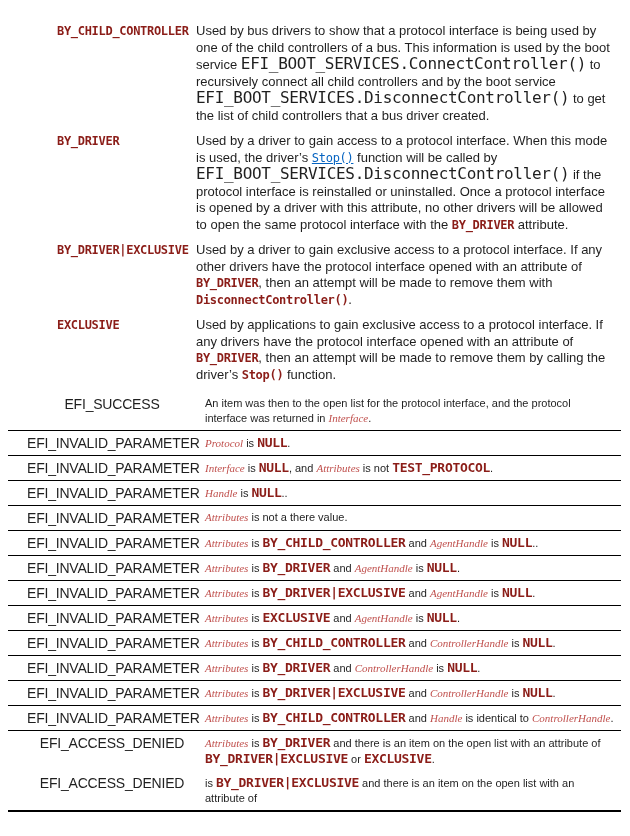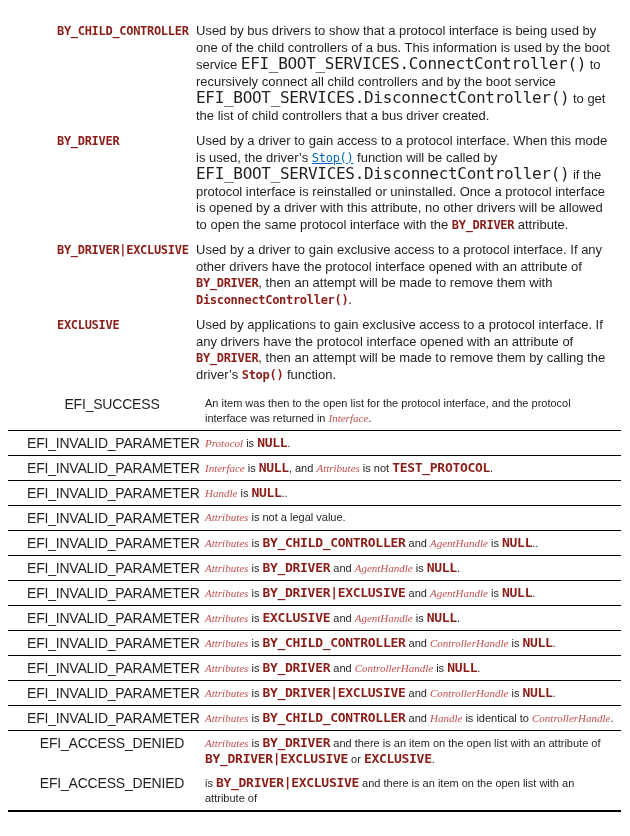--- a/index.html
+++ b/index.html
@@ -82,21 +82,21 @@
         <tr class="rule">
           <td class="code">EFI_INVALID_PARAMETER</td>
           <td class="desc"><span class="seg-v" style="color: rgb(192, 80, 77);">Interface</span><span class="seg-t"> is </span><span class="seg-k" style="color: rgb(139, 29, 24);">NULL</span><span class="seg-t">, and </span><span class="seg-v" style="color: rgb(192, 80, 77);">Attributes</span><span class="seg-t"> is not </span><span class="seg-k" style="color: rgb(139, 29, 24);">TEST_PROTOCOL</span><span class="seg-t">.</span></td>
         </tr>
         <tr class="rule">
           <td class="code">EFI_INVALID_PARAMETER</td>
           <td class="desc"><span class="seg-v" style="color: rgb(192, 80, 77);">Handle</span><span class="seg-t"> is </span><span class="seg-k" style="color: rgb(139, 29, 24);">NULL</span><span class="seg-t">..</span></td>
         </tr>
         <tr class="rule">
           <td class="code">EFI_INVALID_PARAMETER</td>
-          <td class="desc"><span class="seg-v" style="color: rgb(192, 80, 77);">Attributes</span><span class="seg-t"> is not a legal value.</span></td>
+          <td class="desc"><span class="seg-v" style="color: rgb(192, 80, 77);">Attributes</span><span class="seg-t"> is not a there value.</span></td>
         </tr>
         <tr class="rule">
           <td class="code">EFI_INVALID_PARAMETER</td>
           <td class="desc"><span class="seg-v" style="color: rgb(192, 80, 77);">Attributes</span><span class="seg-t"> is </span><span class="seg-k" style="color: rgb(139, 29, 24);">BY_CHILD_CONTROLLER</span><span class="seg-t"> and </span><span class="seg-v" style="color: rgb(192, 80, 77);">AgentHandle</span><span class="seg-t"> is </span><span class="seg-k" style="color: rgb(139, 29, 24);">NULL</span><span class="seg-t">..</span></td>
         </tr>
         <tr class="rule">
           <td class="code">EFI_INVALID_PARAMETER</td>
           <td class="desc"><span class="seg-v" style="color: rgb(192, 80, 77);">Attributes</span><span class="seg-t"> is </span><span class="seg-k" style="color: rgb(139, 29, 24);">BY_DRIVER</span><span class="seg-t"> and </span><span class="seg-v" style="color: rgb(192, 80, 77);">AgentHandle</span><span class="seg-t"> is </span><span class="seg-k" style="color: rgb(139, 29, 24);">NULL</span><span class="seg-t">.</span></td>
         </tr>
         <tr class="rule">

